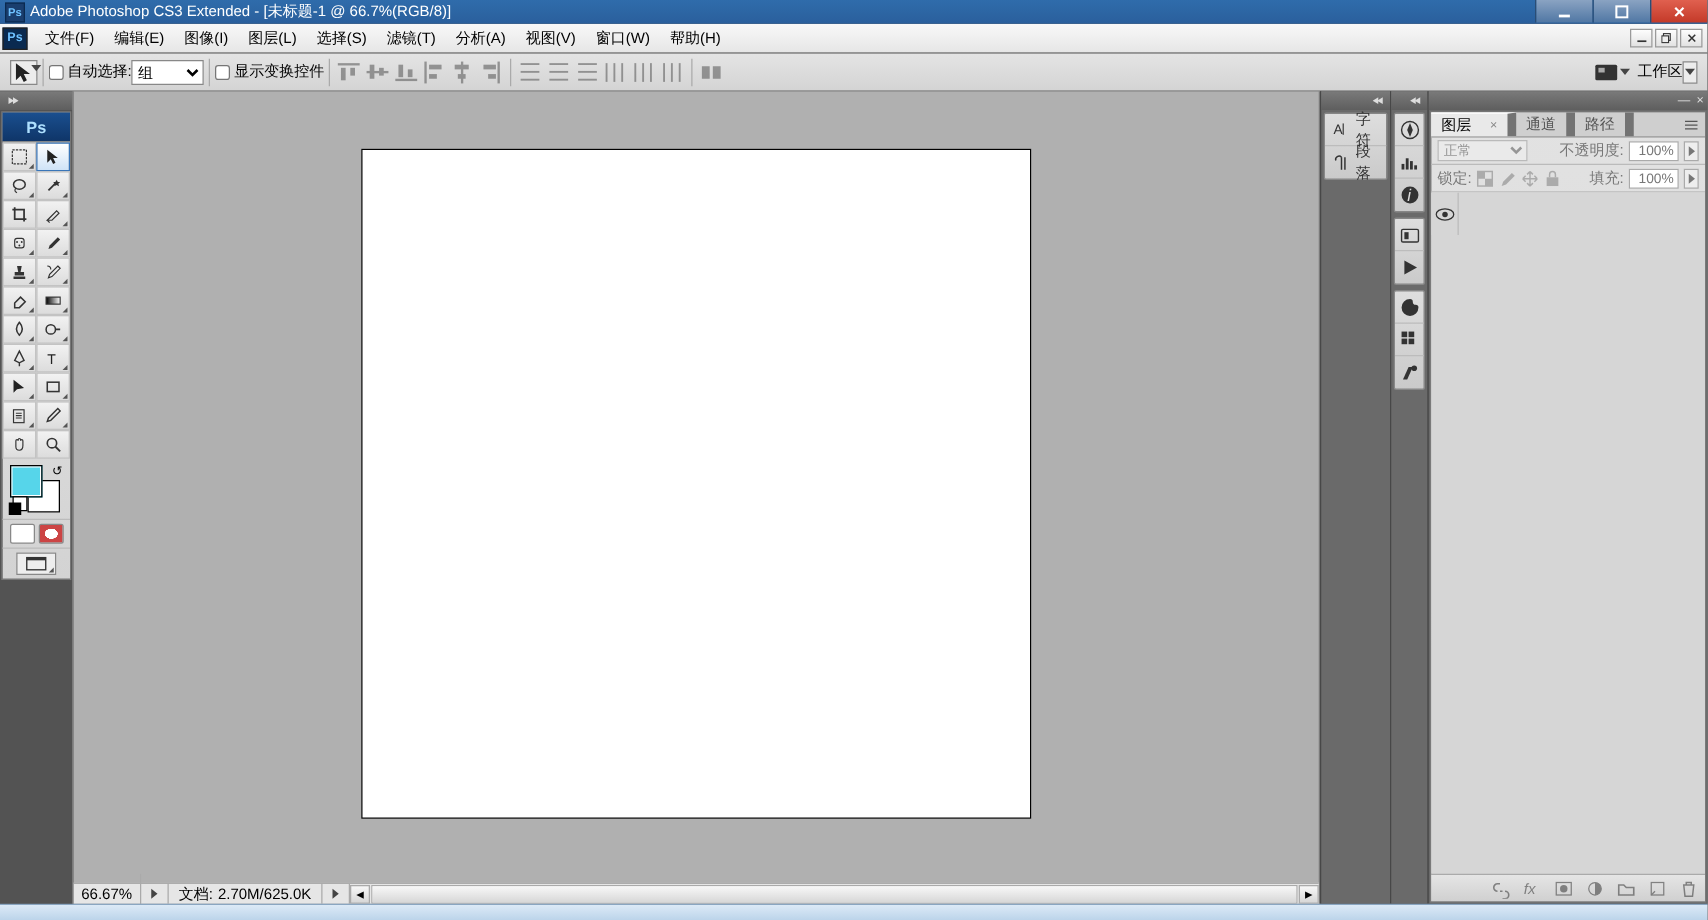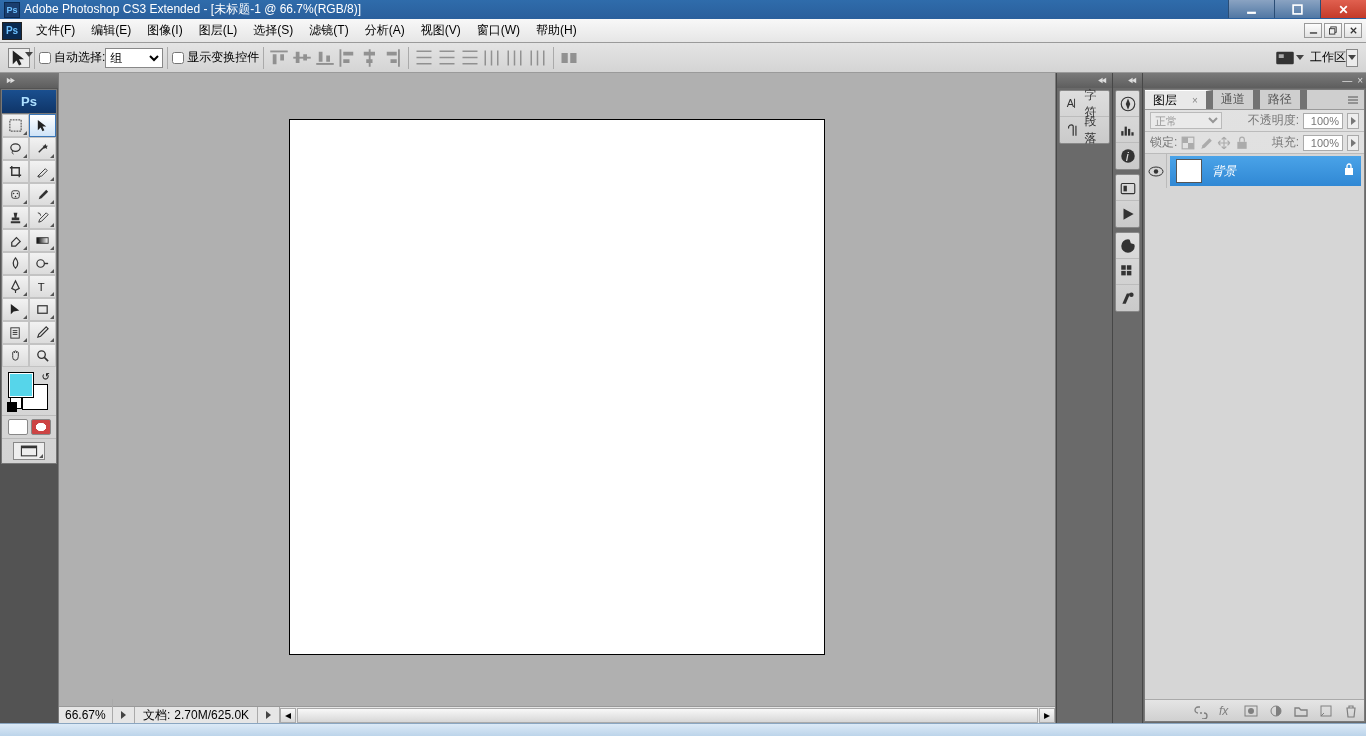--- a/index.html
+++ b/index.html
@@ -700,28 +700,20 @@
             </span>
         </div>
         <div class="layer-list">
           <div class="layer-row">
             <div class="eye-cell">
                 <svg width="16" height="11" viewBox="0 0 16 11">
                   <ellipse cx="8" cy="5.5" rx="7" ry="4.5" fill="none" stroke="#333"></ellipse>
                   <circle cx="8" cy="5.5" r="2.2" fill="#333"></circle>
                 </svg>
               </div>
-            <div class="layer-body">
-              <div class="thumb"></div>
-              <span>背景</span>
-              <span class="lock"><svg width="12" height="13" viewBox="0 0 12 13">
-                    <rect x="2" y="5" width="8" height="7" fill="#fff"></rect>
-                    <path d="M4 5 V3 a2 2 0 0 1 4 0 V5" fill="none" stroke="#fff" stroke-width="1.3"></path>
-                  </svg></span>
-            </div>
           </div>
         </div>
         <div class="panel-footer">
           <span class="pf-icon">
               <svg viewBox="0 0 16 16">
                 <path d="M5 8a3 3 0 0 1 0-6h2M11 8a3 3 0 0 1 0 6h-2M7 8h2" transform="translate(0 2)" fill="none" stroke="#444" stroke-width="1.3"></path>
               </svg>
             </span>
           <span class="pf-icon">
               <svg viewBox="0 0 16 16">

